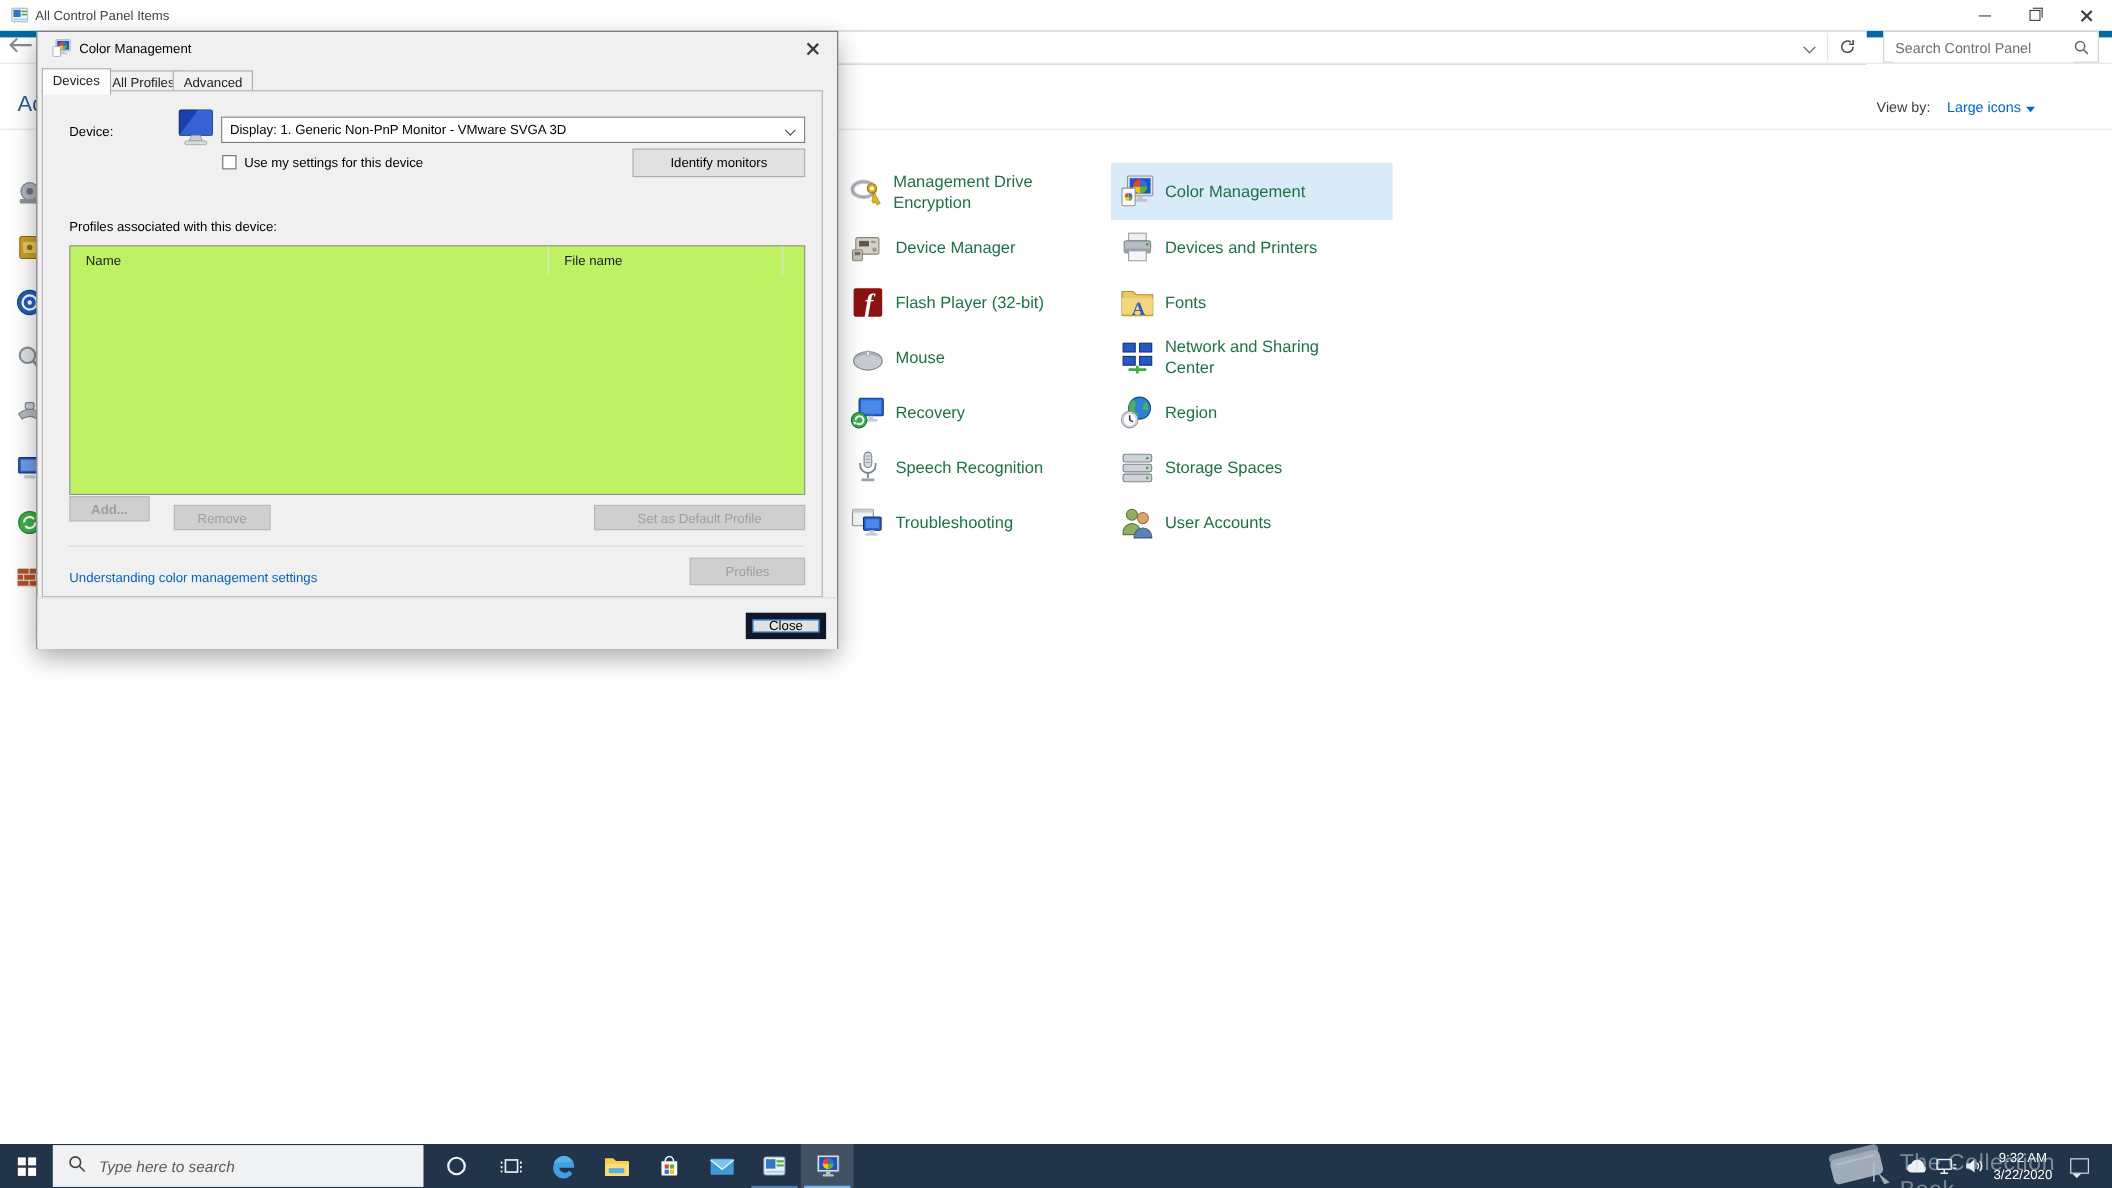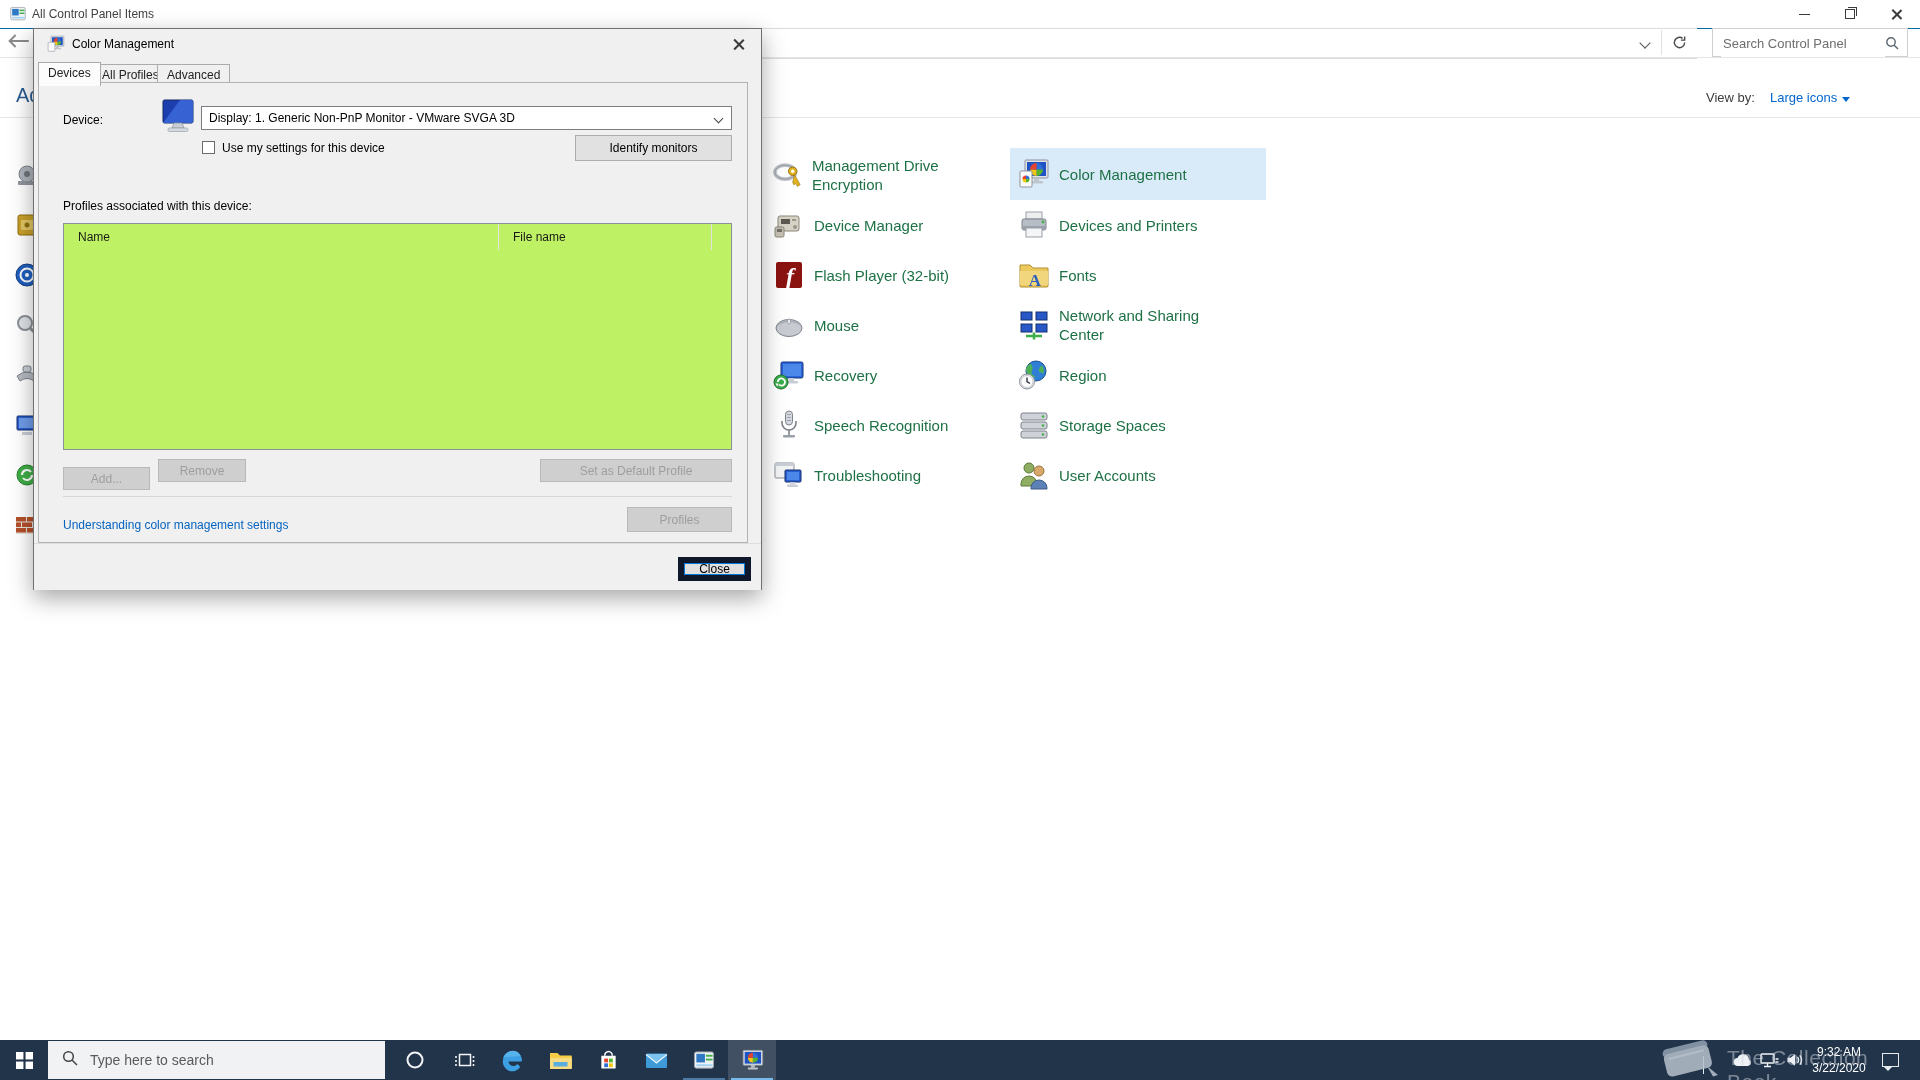--- a/index.html
+++ b/index.html
@@ -1,20 +1,20 @@
 <!DOCTYPE html>
 <html><head>
 <meta charset="utf-8">
 <style>
   html,body{margin:0;padding:0;}
   #screen{position:relative;width:1920px;height:1080px;background:#fff;overflow:hidden;
           font-family:"Liberation Sans","DejaVu Sans",sans-serif;color:#000;}
   .abs{position:absolute;}
   
-  .titlebar{left:0;top:0;width:1920px;height:28px;background:#fff;border-bottom:1px solid #0369a1;}
+  .titlebar{left:0;top:0;width:1920px;height:28px;background:#fff;border-bottom:6px solid #0369a1;}
   .title-text{left:32px;top:7px;font-size:12px;color:#444;}
   .winbtn{top:0;width:45px;height:28px;display:flex;align-items:center;justify-content:center;}
   .min-glyph{width:11px;height:1px;background:#3c3c3c;}
   .restore{position:relative;width:8px;height:8px;border:1px solid #3c3c3c;background:#fff;}
   .restore:before{content:"";position:absolute;top:-3px;left:2px;width:8px;height:8px;
                   border-top:1px solid #3c3c3c;border-right:1px solid #3c3c3c;}
   .xmark{position:relative;width:13px;height:13px;}
   .xmark:before,.xmark:after{content:"";position:absolute;left:6px;top:0;width:1.5px;height:13px;background:#3c3c3c;}
   .xmark:before{transform:rotate(45deg);}.xmark:after{transform:rotate(-45deg);}
   .navrow-line{left:0;top:57px;width:1920px;height:1px;background:#e5e5e5;}
@@ -56,21 +56,21 @@
   .sep{left:29px;top:467px;width:669px;height:1px;background:#d7d7d7;}
   .link{left:29px;top:489px;font-size:12px;color:#0563c1;}
   .dlg-footer{left:0;top:514px;width:727px;height:46px;border-top:1px solid #dddddd;background:#f0f0f0;}
   
   .taskbar{left:0;top:1040px;width:1920px;height:40px;background:#22344a;z-index:20;}
   .tb-slot{position:absolute;top:0;width:48px;height:40px;display:flex;align-items:center;justify-content:center;}
   .tb-active{background:rgba(255,255,255,.14);}
   .underline{position:absolute;bottom:0;left:3px;right:3px;height:2px;}
   .tb-search{position:absolute;left:48px;top:1px;width:337px;height:38px;background:#f1f2f4;display:flex;align-items:center;}
   .tb-search input{border:0;outline:0;background:transparent;font-size:14px;color:#494949;width:250px;
-                   font-family:"Liberation Sans","DejaVu Sans",sans-serif;}
+                   font-family:"Liberation Sans","DejaVu Sans",sans-serif;font-style:italic;}
   .tb-search input::placeholder{color:#5a5a5a;}
   .tray-chev{width:7px;height:7px;border-right:1.6px solid #e8ecf0;border-bottom:1.6px solid #e8ecf0;transform:rotate(-135deg);}
   .clock{font-size:12px;color:#fff;text-align:center;line-height:16px;}
   .ac-icon{position:relative;width:15px;height:12px;border:1.4px solid #e8ecf0;}
   .ac-icon:after{content:"";position:absolute;left:1px;bottom:-5px;width:0;height:0;border-left:4px solid transparent;border-right:4px solid transparent;border-top:4px solid #e8ecf0;}
   .watermark{z-index:30;pointer-events:none;}
   .wm-text{font-size:21px;letter-spacing:.5px;color:#d4dae2;opacity:.5;}
 </style>
 </head>
 <body>
@@ -383,21 +383,21 @@
     <div class="abs btn" style="left:541px;top:106px;width:157px;height:26px;">Identify monitors</div>
 
     <div class="abs lbl" style="left:29px;top:170px;">Profiles associated with this device:</div>
     <div class="abs listbox">
       <div style="display:flex;">
         <div class="lv-col" style="width:435px;">Name</div>
         <div class="lv-col" style="width:213px;">File name</div>
       </div>
     </div>
 
-    <div class="abs btn dis" style="left:29px;top:438px;width:87px;height:23px;">Add...</div>
+    <div class="abs btn dis" style="left:29px;top:422px;width:73px;height:23px;font-weight:bold;">Add...</div>
     <div class="abs btn dis" style="left:124px;top:430px;width:88px;height:23px;">Remove</div>
     <div class="abs btn dis" style="left:506px;top:430px;width:192px;height:23px;">Set as Default Profile</div>
 
     <div class="abs sep"></div>
     <a class="abs link">Understanding color management settings</a>
     <div class="abs btn dis" style="left:593px;top:478px;width:105px;height:25px;">Profiles</div>
 
     <div class="abs dlg-footer">
       <div class="abs btn focus" style="left:644px;top:13px;width:73px;height:24px;">Close</div>
     </div>

